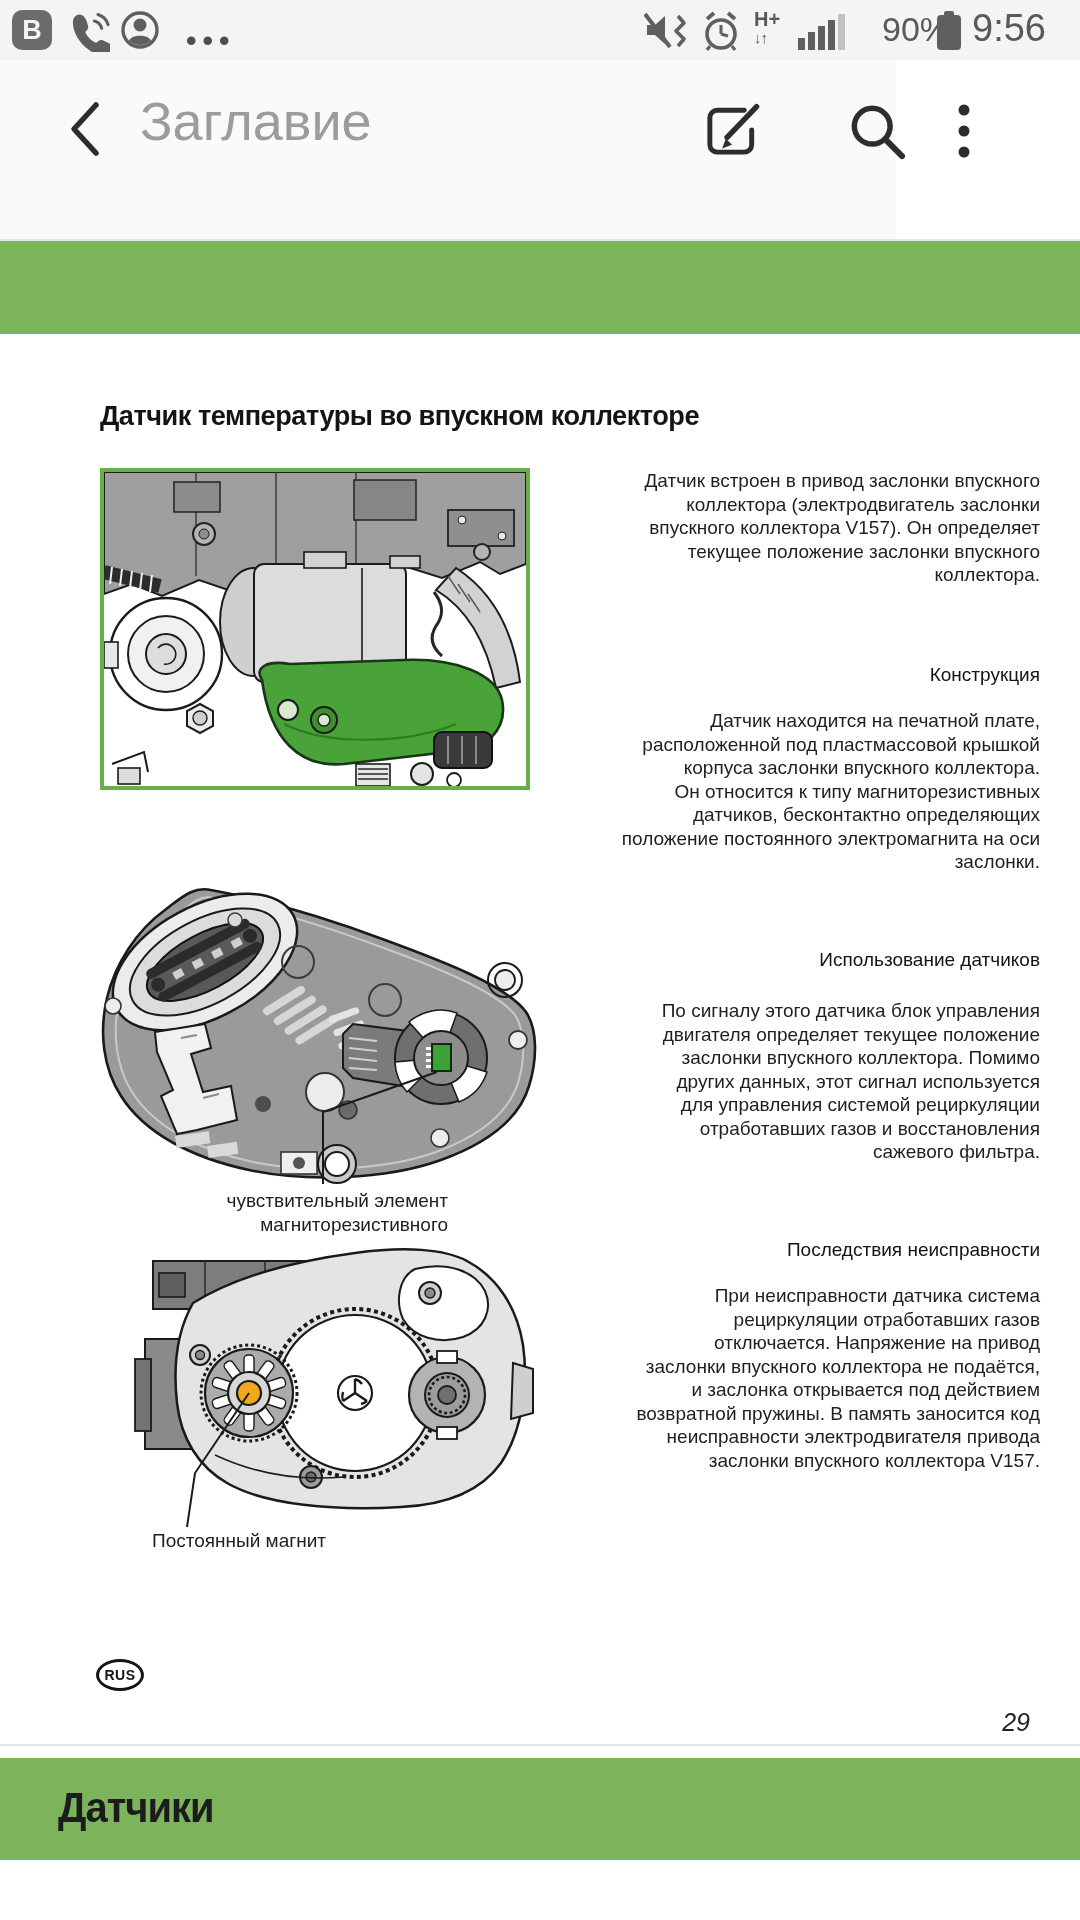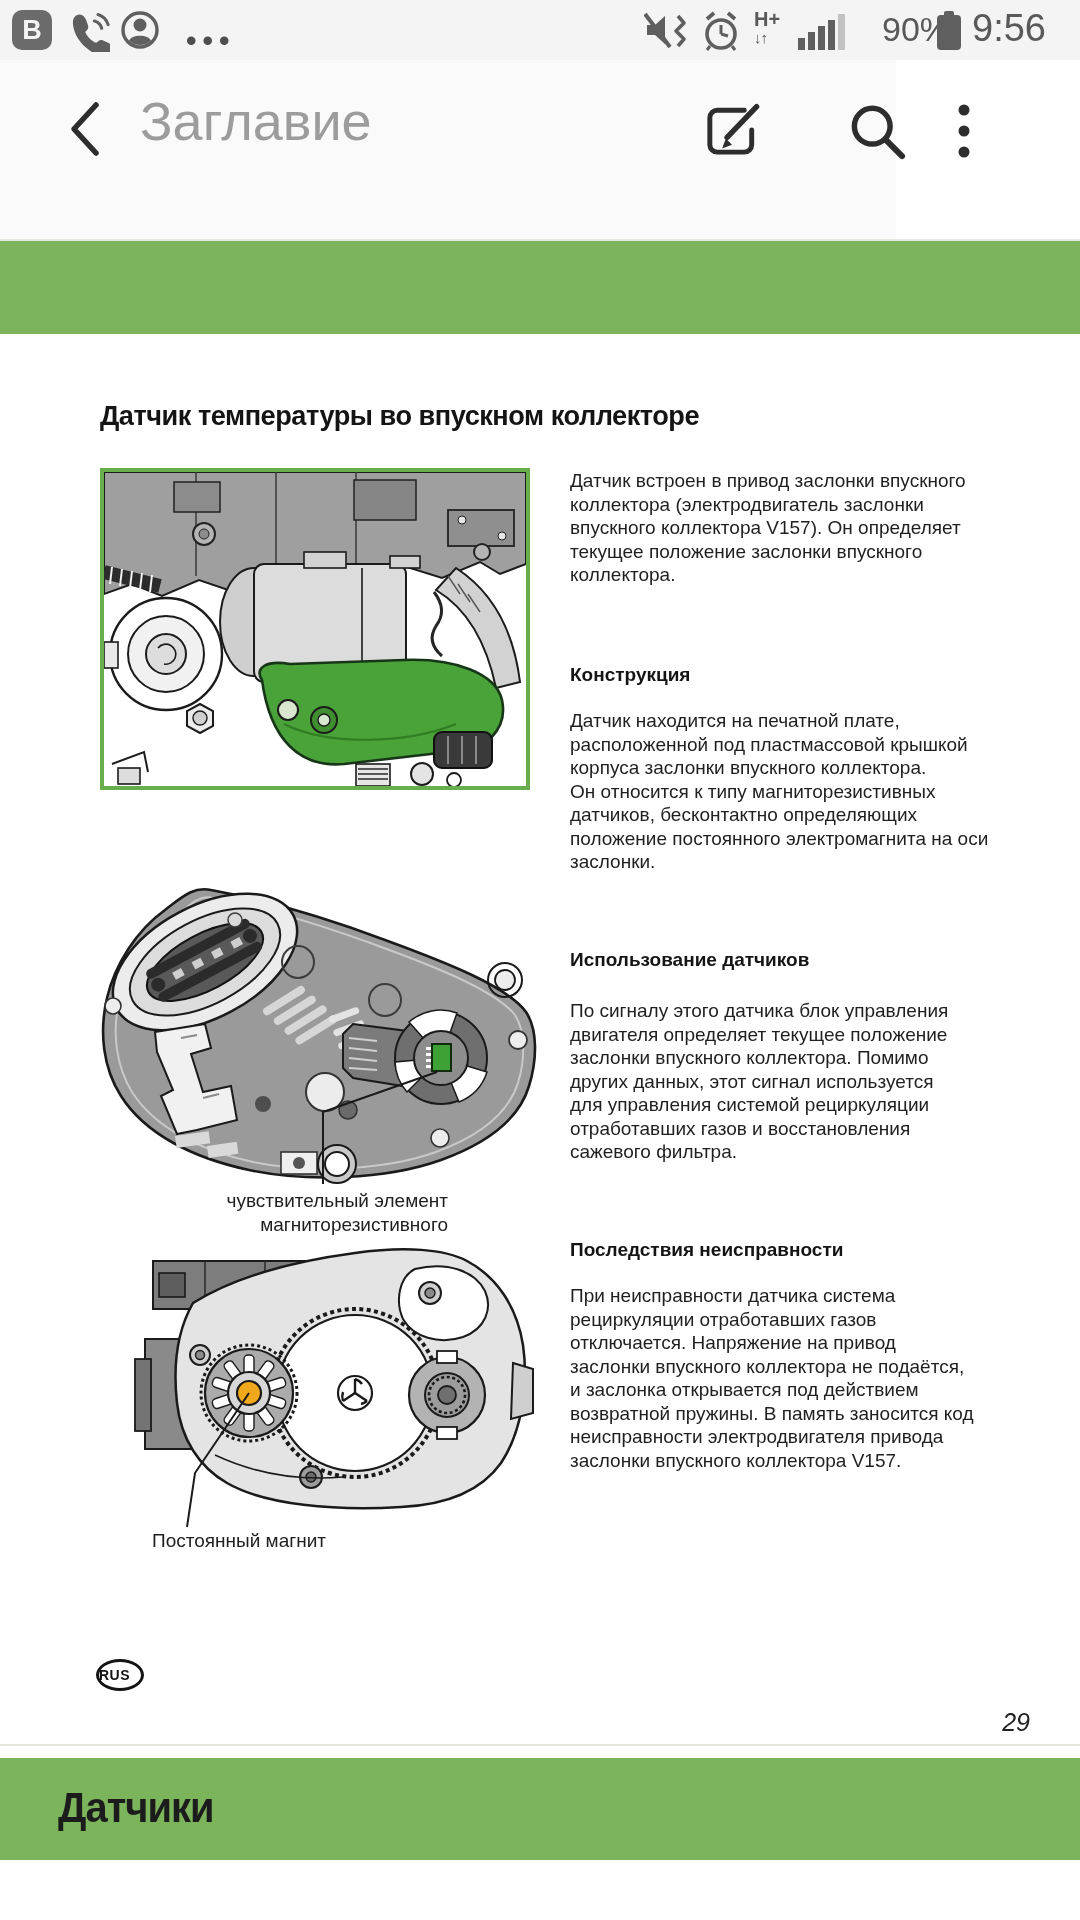--- a/index.html
+++ b/index.html
@@ -19,31 +19,31 @@
   
   .app-bar{left:0;top:60px;width:896px;height:179px;background:#fafafa;}
   .app-title{left:140px;top:30px;font-size:54px;color:#9c9c9c;}
 
   
   .hairline{left:0;width:1080px;height:2px;background:#e5e8e1;}
   .green-band{left:0;width:1080px;background:#7cb45c;}
   .h1{left:100px;top:400px;width:620px;font-size:28px;font-weight:bold;color:#141414;
       letter-spacing:-0.5px;transform:scaleX(0.97);transform-origin:left top;}
   .para{font-size:19px;line-height:23.5px;color:#1f1f1f;white-space:pre-line;}
-  .col-r{left:570px;width:470px;}
-  .h2{font-size:19px;font-weight:bold;color:#141414;}
+  .col-r{left:570px;width:470px;text-align:right;}
+  .h2{font-size:19px;font-weight:normal;color:#141414;}
   .fig{background:#ffffff;}
   .fig1{left:100px;top:468px;width:430px;height:322px;border:4px solid #68ae4c;box-sizing:border-box;}
   .fig2{left:85px;top:882px;width:460px;height:303px;}
   .fig3{left:115px;top:1243px;width:420px;height:285px;}
   .fig-caption{font-size:19px;line-height:24px;color:#1f1f1f;white-space:pre-line;}
   .cap1{left:198px;top:1189px;width:250px;text-align:right;}
   .cap2{left:152px;top:1529px;width:260px;}
   .rus{left:96px;top:1659px;width:48px;height:32px;border:3px solid #141414;border-radius:50%;
-       box-sizing:border-box;text-align:left;font-size:14px;font-weight:bold;color:#141414;
+       box-sizing:border-box;text-align:center;font-size:14px;font-weight:bold;color:#141414;
        line-height:26px;letter-spacing:0.5px;}
   .pagenum{left:960px;top:1664px;width:70px;text-align:right;font-size:25px;font-style:italic;color:#222;margin-top:44px;}
   .footer-band{top:1758px;height:102px;padding-left:15px;}
   .footer-title{left:58px;top:1784px;font-size:42px;font-weight:bold;color:#1c1c1c;
       letter-spacing:-1px;transform:scaleX(0.95);transform-origin:left top;}
   svg{display:block;}
 </style>
 </head>
 <body>
 

